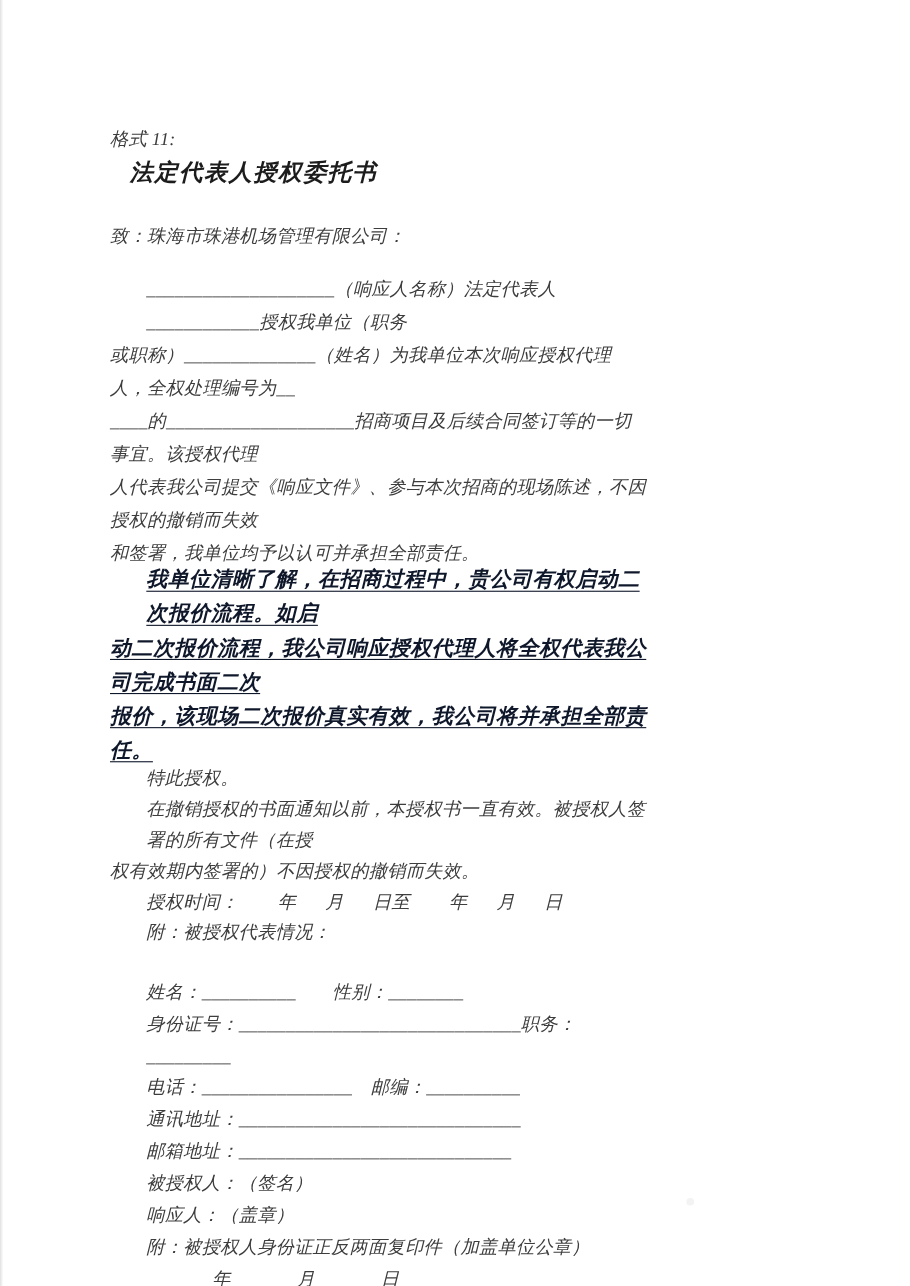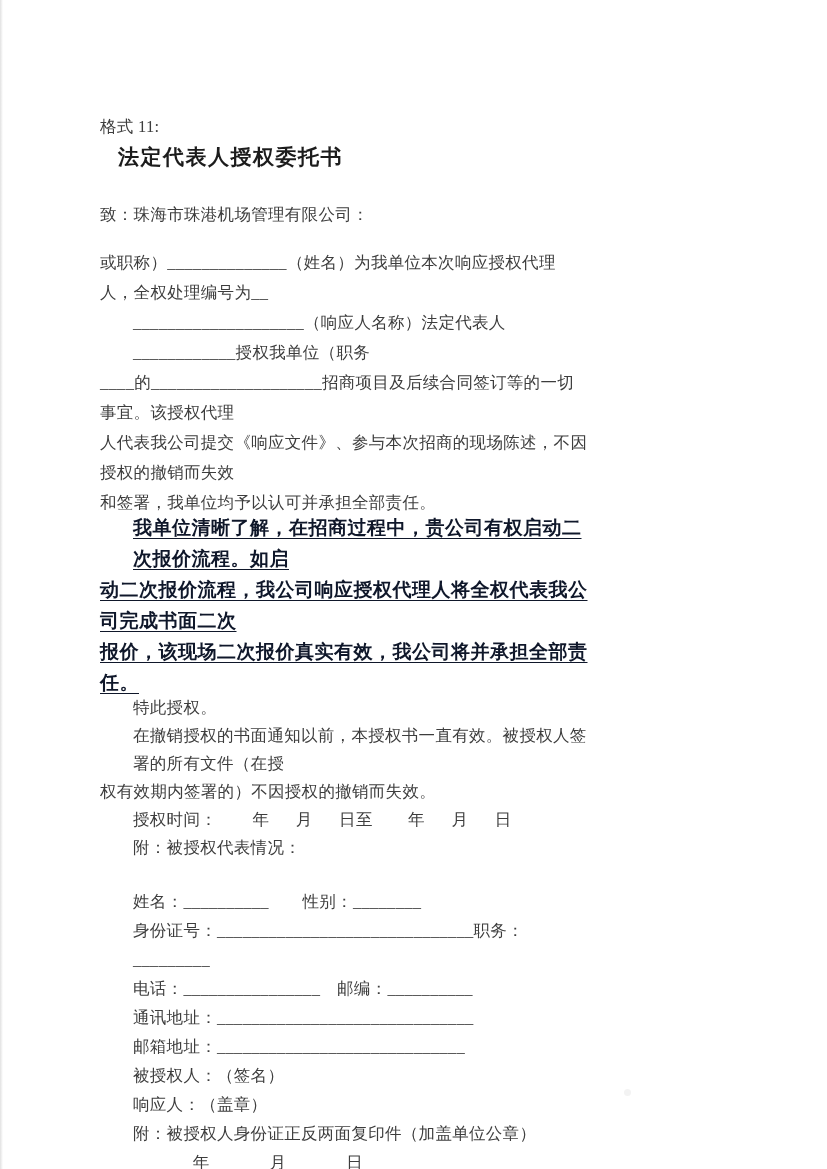--- a/index.html
+++ b/index.html
@@ -10,20 +10,21 @@
   .page {
     position: relative;
     width: 685px;
     height: 1169px;
     background: #ffffff;
     overflow: hidden;
     font-family: "Liberation Serif", "DejaVu Serif", serif;
     color: #3d3d3d;
     box-sizing: border-box;
     padding: 114px 97px 0 100px;
+    font-style: italic;
   }
   .scan-edge {
     position: absolute;
     left: 0; top: 0;
     width: 3px; height: 100%;
     background: linear-gradient(to right, #c9c9c9, rgba(255,255,255,0));
     opacity: 0.55;
   }
   .scan-speck {
     position: absolute;
@@ -89,22 +90,22 @@
   <div class="scan-edge"></div>
   <div class="scan-speck"></div>
 
   <div class="line format-label">格式 11:</div>
 
   <h1 class="doc-title">法定代表人授权委托书</h1>
 
   <div class="line addressee">致：珠海市珠港机场管理有限公司：</div>
 
   <div class="para-auth">
+    <div class="line indent">____________________（响应人名称）法定代表人____________授权我单位（职务</div>
     <div class="line">或职称）______________（姓名）为我单位本次响应授权代理人，全权处理编号为__</div>
-    <div class="line indent">____________________（响应人名称）法定代表人____________授权我单位（职务</div>
     <div class="line">____的____________________招商项目及后续合同签订等的一切事宜。该授权代理</div>
     <div class="line">人代表我公司提交《响应文件》、参与本次招商的现场陈述，不因授权的撤销而失效</div>
     <div class="line">和签署，我单位均予以认可并承担全部责任。</div>
   </div>
 
   <div class="para-bold">
     <div class="line indent">我单位清晰了解，在招商过程中，贵公司有权启动二次报价流程。如启</div>
     <div class="line">动二次报价流程，我公司响应授权代理人将全权代表我公司完成书面二次</div>
     <div class="line">报价，该现场二次报价真实有效，我公司将并承担全部责任。</div>
   </div>

